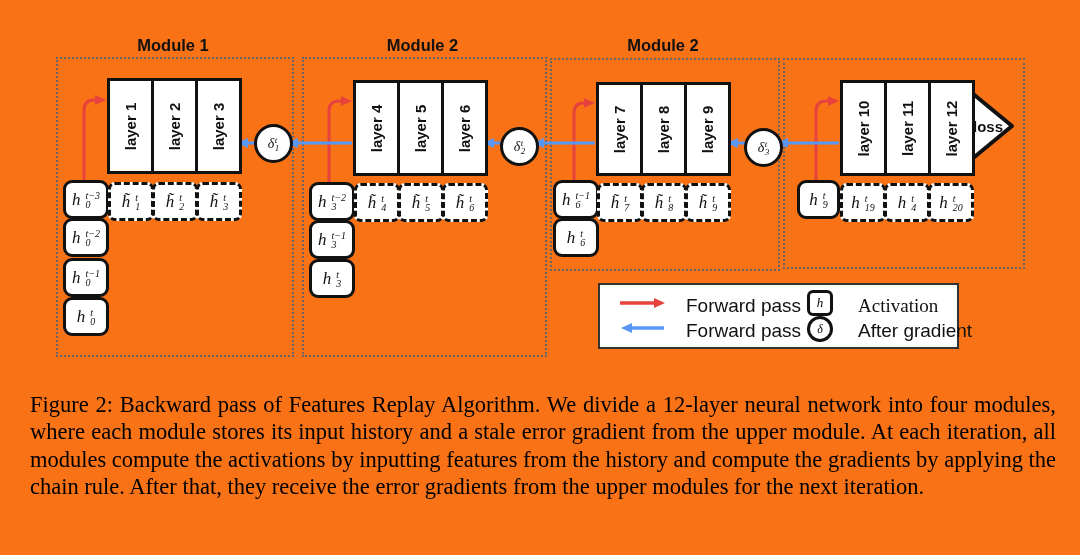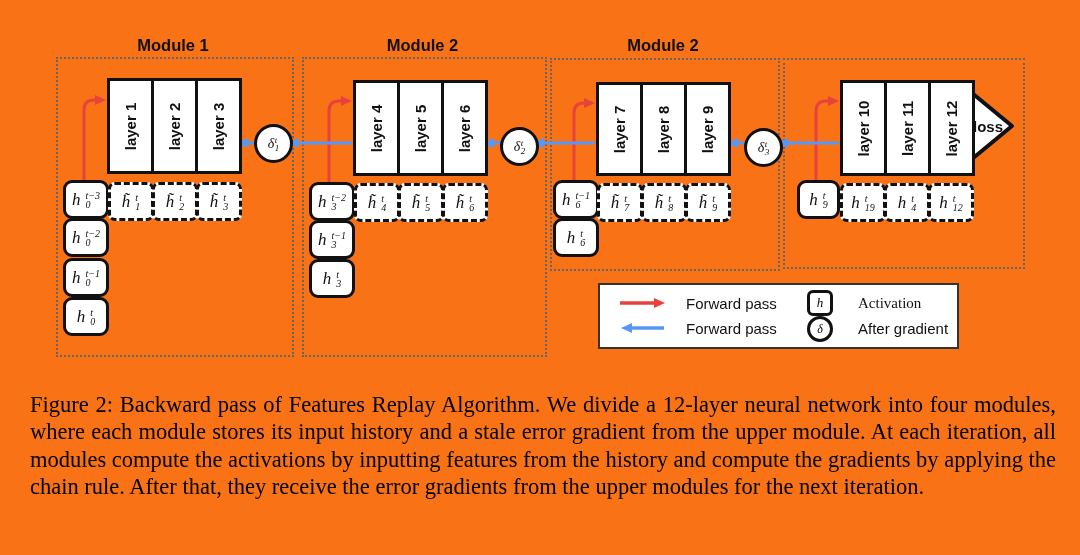--- a/index.html
+++ b/index.html
@@ -21,21 +21,21 @@
   .math .ss{display:inline-flex;flex-direction:column;margin-left:5px;font-size:10px;line-height:9px;}
   .delta{position:absolute;width:33px;height:33px;background:#fff;border:3.5px solid #111;border-radius:50%;
          display:flex;align-items:center;justify-content:center;z-index:3;
          font-family:"Liberation Serif",serif;}
   .delta .base{font-size:14px;line-height:14px;}
   .delta .ss{font-size:9px;line-height:8px;margin-left:0.5px;}
   .arrows{position:absolute;left:0;top:0;z-index:2;}
   
   .legend{position:absolute;left:598px;top:283px;width:357px;height:62px;border:2px solid #333;
           background:#fff;z-index:4;}
-  .legend .ltext{position:absolute;font-size:15px;color:#111;white-space:nowrap;}
+  .legend .ltext{position:absolute;font-size:19px;color:#111;white-space:nowrap;}
   .lsym{position:absolute;background:#fff;border:3px solid #111;display:flex;align-items:center;
         justify-content:center;font-family:"Liberation Serif",serif;font-style:italic;}
   .lsym.square{left:207px;top:5px;width:20px;height:20px;border-radius:6px;font-size:13px;}
   .lsym.circle{left:207px;top:31px;width:20px;height:20px;border-radius:50%;font-size:12px;}
   
   .caption{position:absolute;left:30px;top:391px;width:1026px;
            font-family:"Liberation Serif",serif;font-size:22.5px;line-height:27.4px;color:#000;
            text-align:justify;}
 </style>
 </head>
@@ -307,21 +307,21 @@
             <span>t</span>
             <span>4</span>
           </span>
         </span>
       </div>
     <div class="hbox dashed" style="left:928px;top:183px;">
         <span class="math">
           <span class="base">h</span>
           <span class="ss">
             <span>t</span>
-            <span>12</span>
+            <span>20</span>
           </span>
         </span>
       </div>
 
     <div class="delta" style="left:254px;top:124px;">
         <span class="math">
           <span class="base">δ</span>
           <span class="ss">
             <span>t</span>
             <span>1</span>

